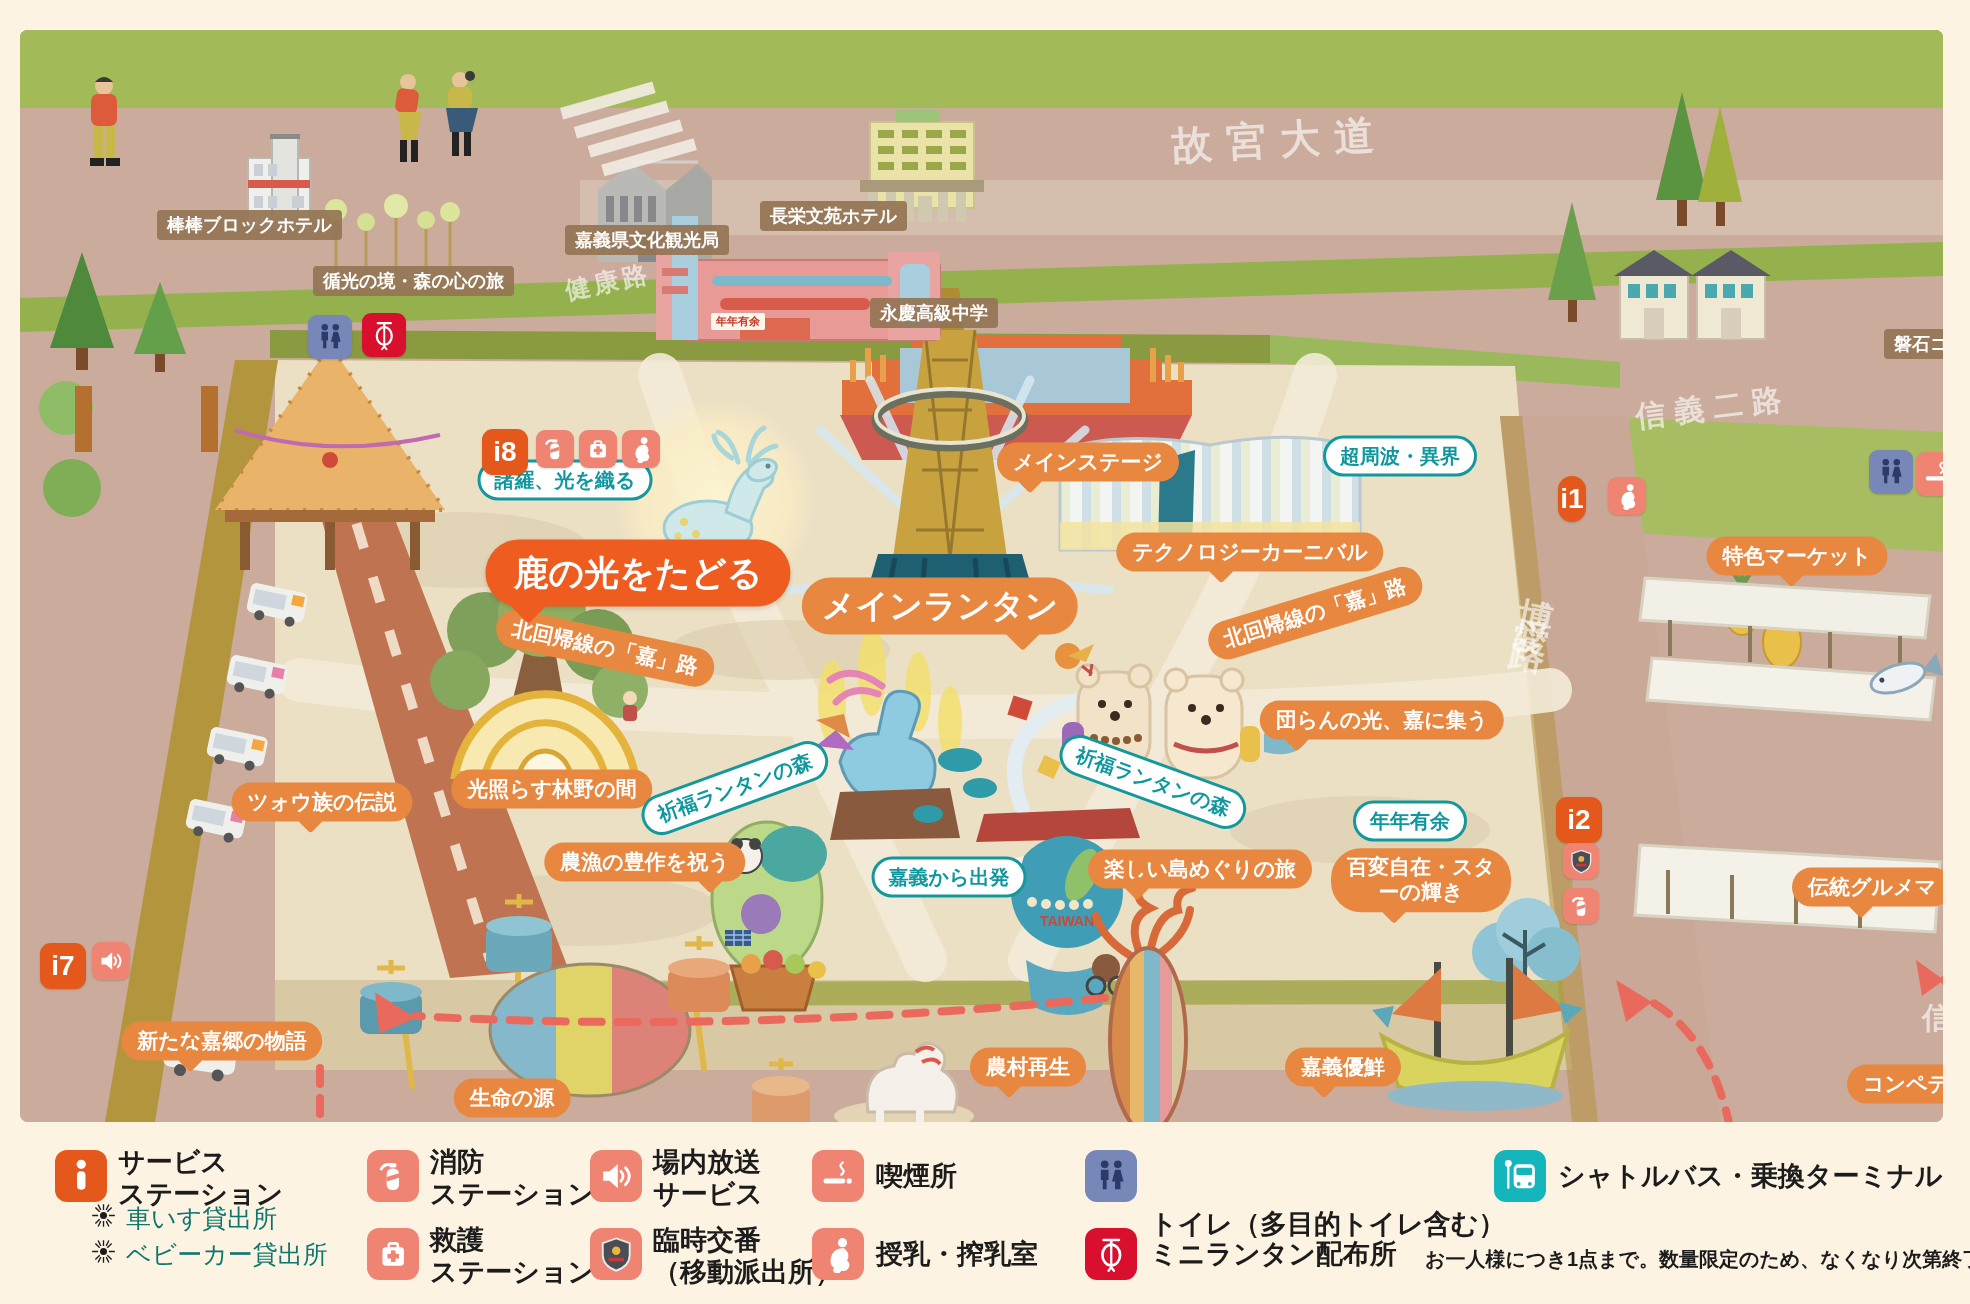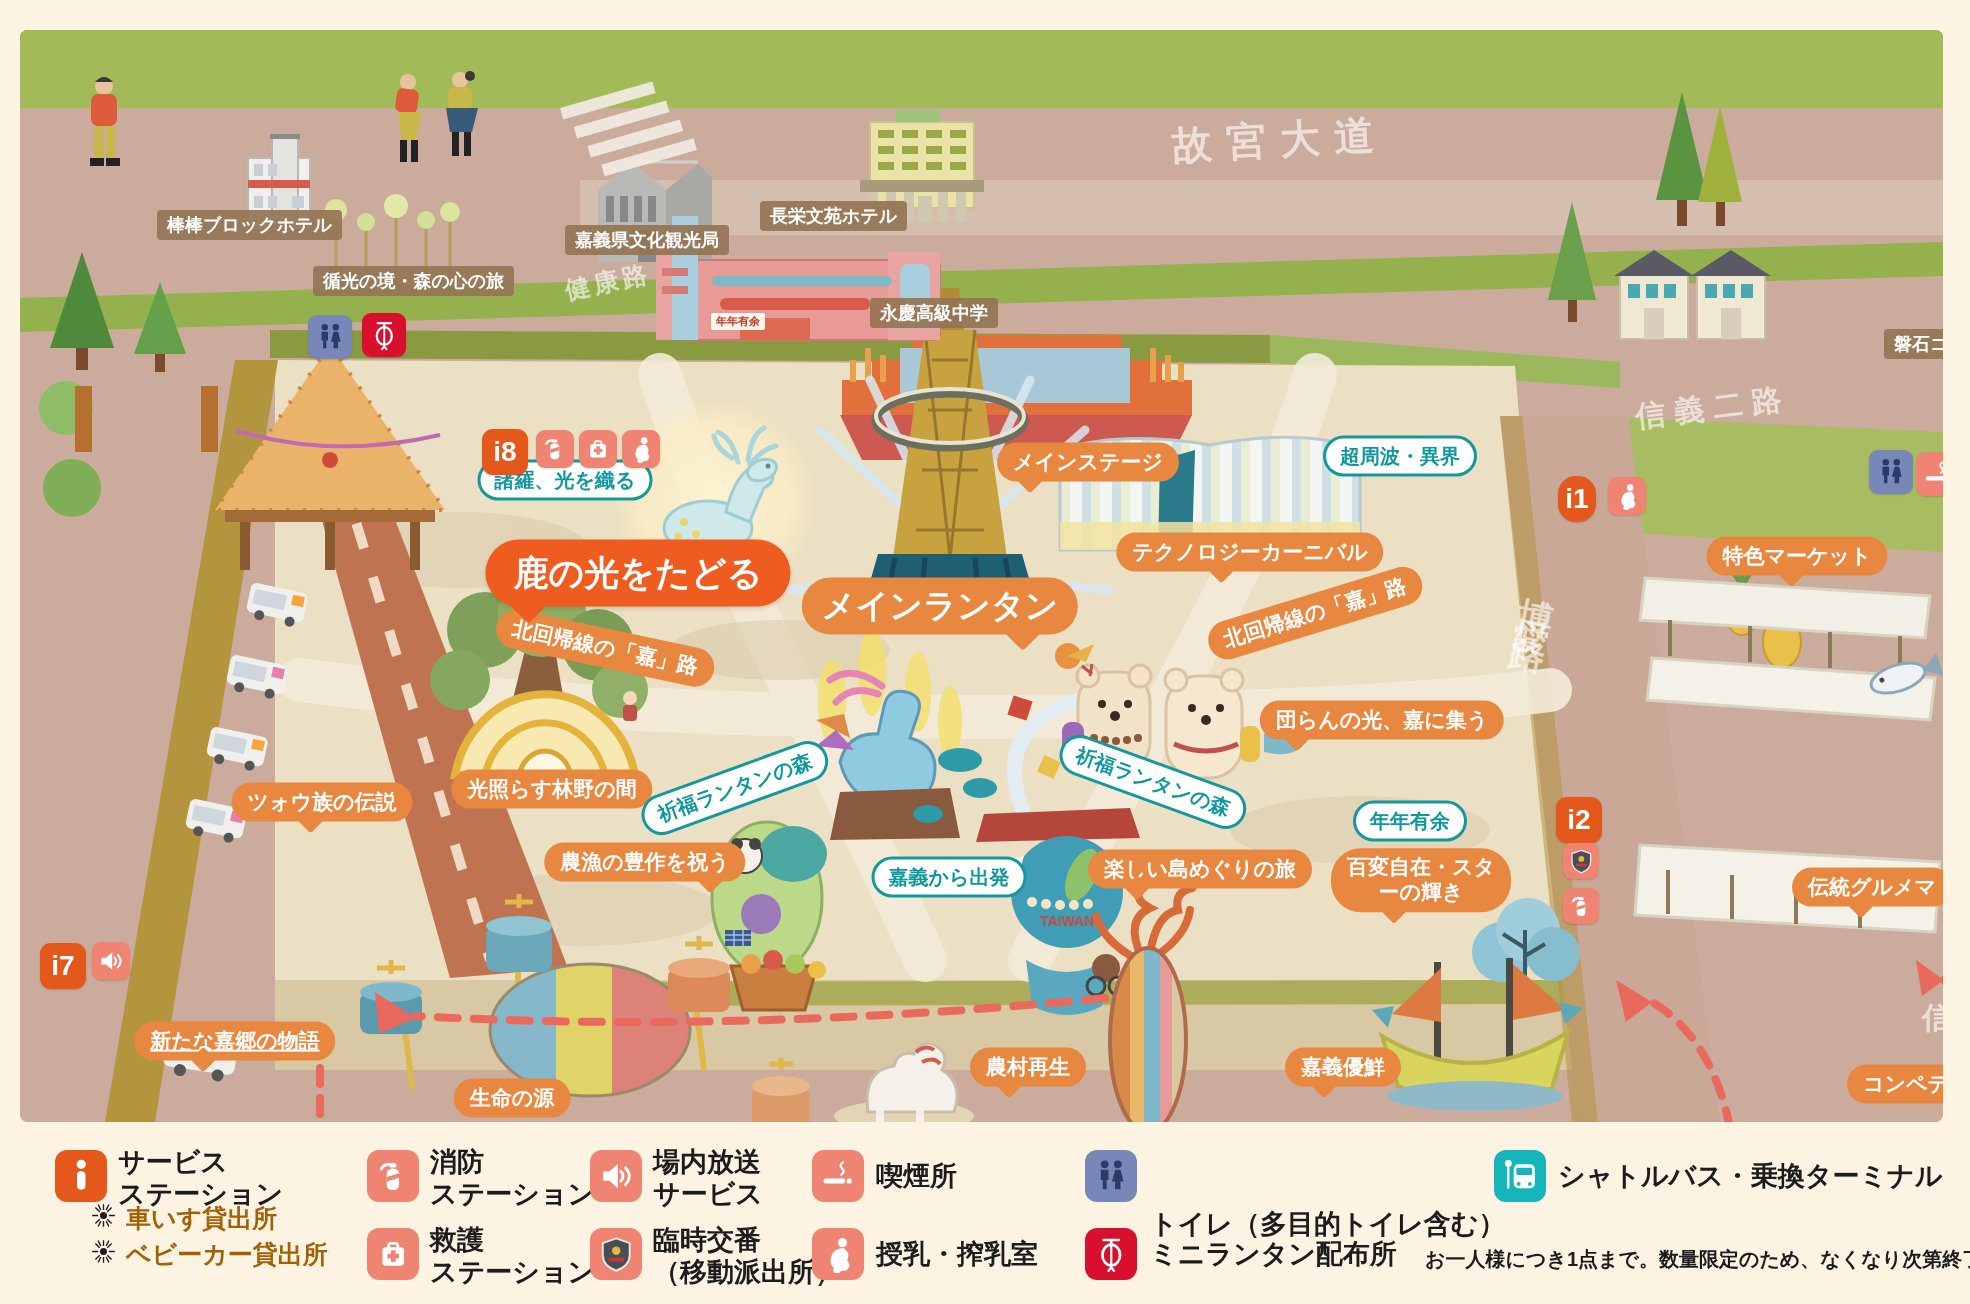--- a/index.html
+++ b/index.html
@@ -34,21 +34,21 @@
   #bus-sign{position:absolute;left:8px;top:298px;width:248px;height:64px;background:#b3702f;color:#fff;
     font-weight:700;font-size:20px;line-height:1.25;display:flex;flex-direction:column;justify-content:center;
     padding-left:30px;box-sizing:border-box;clip-path:polygon(0 50%,8% 0,100% 0,100% 100%,8% 100%);}
   .sign-leg{position:absolute;background:#b3702f;width:17px;height:66px;top:356px;}
   
   #school-sign{position:absolute;left:691px;top:283px;background:#fdf6ea;color:#c0392b;font-size:11px;
     font-weight:700;padding:1px 5px;border-radius:2px;white-space:nowrap;}
   
   #legend{position:absolute;left:0;top:1122px;width:1970px;height:182px;background:#fdf3e3;}
   .leg-txt{position:absolute;color:#1c1c1c;font-weight:700;font-size:27px;line-height:1.2;white-space:nowrap;}
-  .leg-sub{position:absolute;color:#a16207;font-weight:700;font-size:25px;white-space:nowrap;}
+  .leg-sub{position:absolute;color:#0f766e;font-weight:400;font-size:25px;white-space:nowrap;}
   .leg-note{position:absolute;color:#1c1c1c;font-weight:700;font-size:20px;white-space:nowrap;}
   .leg-icon{position:absolute;border-radius:12px;display:flex;align-items:center;justify-content:center;}
   .leg-icon svg{width:74%;height:74%;}
   .sun{position:absolute;}
   .sun svg{width:100%;height:100%;}
 </style>
 </head>
 <body>
 
 <div id="frame">
@@ -617,21 +617,21 @@
     <div class="lbl-orange center" style="left:1777px;top:526px;"><span>特色マーケット</span><i class="tail" style="left:76px;"></i></div>
     <div class="lbl-orange center" style="left:302px;top:772px;"><span>ツォウ族の伝説</span><i class="tail" style="left:70px;"></i></div>
     <div class="lbl-orange center" style="left:532px;top:759px;"><span>光照らす林野の間</span></div>
     <div class="lbl-orange center" style="left:625px;top:832px;font-family:Liberation Serif, serif;"><span>農漁の豊作を祝う</span><i class="tail" style="left:auto;right:26px;"></i></div>
     <div class="lbl-orange center" style="left:1180px;top:839px;"><span>楽しい島めぐりの旅</span><i class="tail" style="left:40px;"></i></div>
     <div class="lbl-orange center" style="left:1401px;top:850px;border-radius:30px;">
       <span style="display:block;">百変自在・スタ</span>
       <span style="display:block;">ーの輝き</span>
       <i class="tail" style="left:54px;"></i>
     </div>
-    <div class="lbl-orange center" style="left:215px;top:1011px;text-decoration:underline;"><span>新たな嘉郷の物語</span><i class="tail" style="left:60px;"></i></div>
+    <div class="lbl-orange center" style="left:202px;top:1011px;"><span>新たな嘉郷の物語</span><i class="tail" style="left:60px;"></i></div>
     <div class="lbl-orange center" style="left:492px;top:1068px;"><span>生命の源</span></div>
     <div class="lbl-orange center" style="left:1008px;top:1037px;"><span>農村再生</span><i class="tail" style="left:30px;"></i></div>
     <div class="lbl-orange center" style="left:1323px;top:1037px;"><span>嘉義優鮮</span><i class="tail" style="left:30px;"></i></div>
     <div class="lbl-orange center" style="left:1852px;top:857px;"><span>伝統グルメマ</span><i class="tail" style="left:60px;"></i></div>
     <div class="lbl-orange center" style="left:1886px;top:1054px;"><span>コンペテ</span></div>
 
     <div class="lbl-highlight center" style="left:618px;top:543px;"><span>鹿の光をたどる</span><i class="tail big" style="left:30px;bottom:-12px;"></i></div>
 
     <div class="lbl-teal center" style="left:545px;top:450px;">諸羅、光を織る</div>
     <div class="lbl-teal center" style="left:1380px;top:426px;">超周波・異界</div>
@@ -658,21 +658,21 @@
         </svg>
       </div>
     <div class="sicon c-salmon" style="left:602px;top:400px;width:38px;height:38px;">
         <svg viewBox="0 0 100 100" fill="#ffffff">
           <circle cx="61" cy="20" r="12"></circle>
           <path d="M64 34 q-28 0 -33 26 q-4 18 8 25 q-6 9 3 14 q10 5 16 -6 q15 3 20 -10 q4 -10 -5 -16 q8 -17 -3 -28 z"></path>
           <circle cx="42" cy="63" r="10"></circle>
         </svg>
       </div>
 
-    <div class="badge-i" style="left:1538px;top:437px;width:38px;height:46px;border-radius:18px;">i1</div>
+    <div class="badge-i" style="left:1538px;top:437px;width:28px;height:46px;border-radius:18px;">i1</div>
     <div class="sicon c-salmon" style="left:1588px;top:447px;width:38px;height:38px;">
         <svg viewBox="0 0 100 100" fill="#ffffff">
           <circle cx="61" cy="20" r="12"></circle>
           <path d="M64 34 q-28 0 -33 26 q-4 18 8 25 q-6 9 3 14 q10 5 16 -6 q15 3 20 -10 q4 -10 -5 -16 q8 -17 -3 -28 z"></path>
           <circle cx="42" cy="63" r="10"></circle>
         </svg>
       </div>
 
     <div class="badge-i" style="left:1536px;top:758px;width:46px;height:46px;">i2</div>
     <div class="sicon c-salmon" style="left:1543px;top:813px;width:36px;height:36px;">

